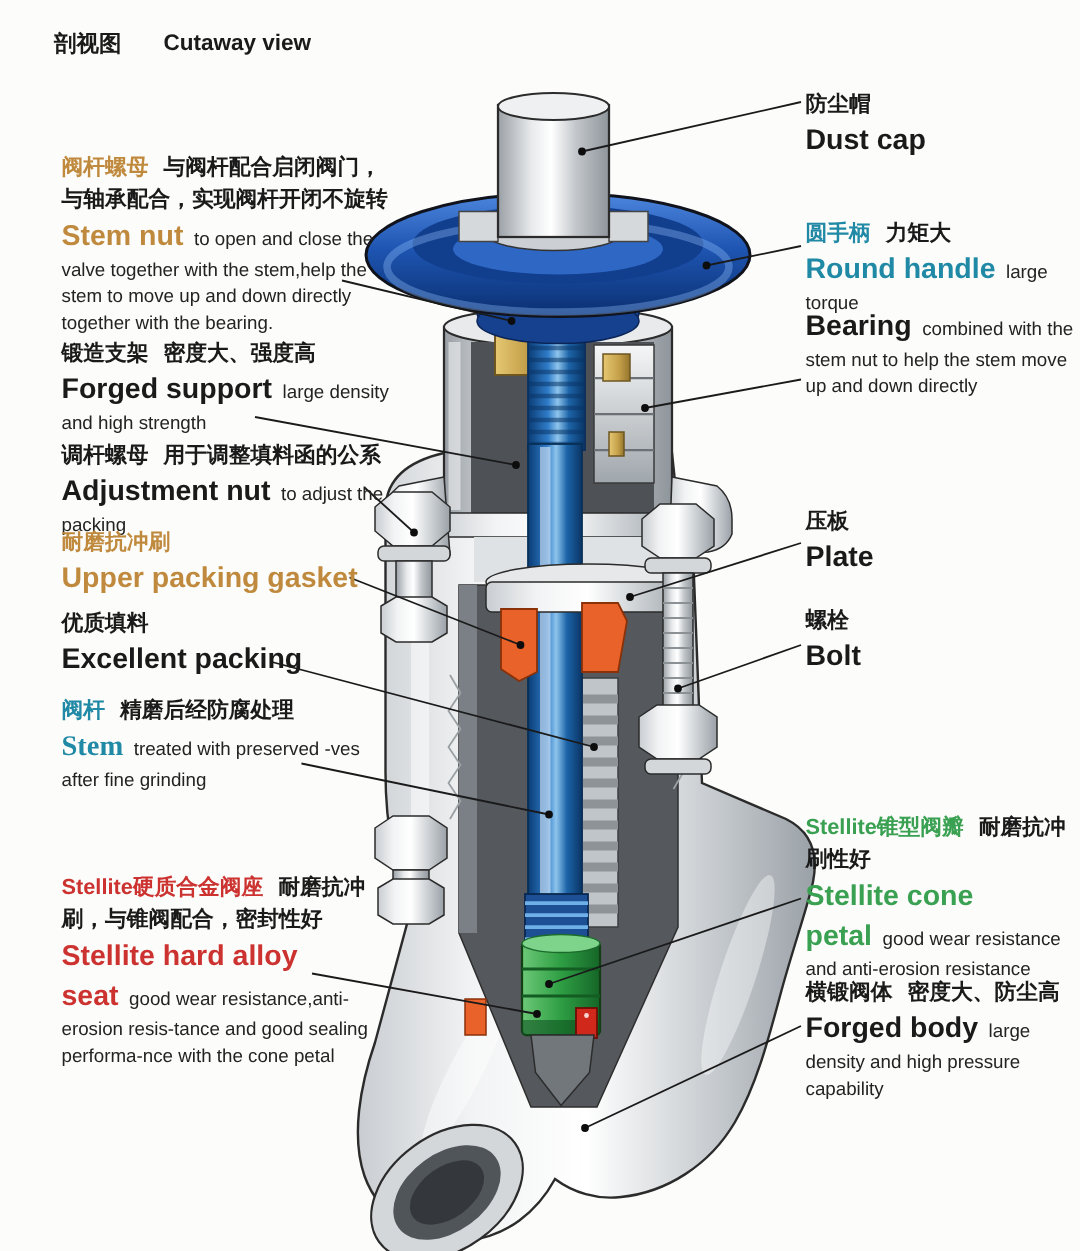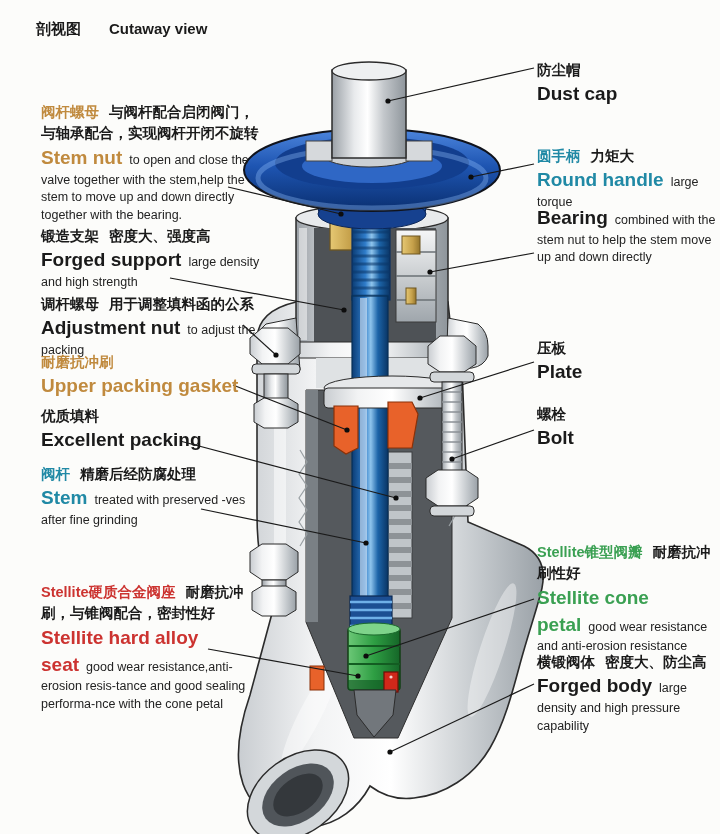--- a/index.html
+++ b/index.html
@@ -230,21 +230,21 @@
   <div class="label lcol" style="top:352px">
     <div class="cn"><span class="cn-title" style="color: rgb(192, 138, 62);">耐磨抗冲刷</span></div>
     <div class="en"><span class="en-title" style="color: rgb(192, 138, 62);">Upper packing gasket</span></div>
   </div>
   <div class="label lcol" style="top:406px">
     <div class="cn"><span class="cn-title" style="color: rgb(26, 26, 26);">优质填料</span></div>
     <div class="en"><span class="en-title" style="color: rgb(26, 26, 26);">Excellent packing</span></div>
   </div>
   <div class="label lcol" style="top:464px">
     <div class="cn"><span class="cn-title" style="color: rgb(32, 137, 165);">阀杆</span><span class="cn-desc">精磨后经防腐处理</span></div>
-    <div class="en"><span class="en-title" style="color: rgb(32, 137, 165);">Stem</span><span class="en-desc">treated with preserved -ves after fine grinding</span></div>
+    <div class="en"><span class="en-title" style="color: rgb(32, 137, 165); font-family: Liberation Serif, serif;">Stem</span><span class="en-desc">treated with preserved -ves after fine grinding</span></div>
   </div>
   <div class="label lcol" style="top:582px">
     <div class="cn"><span class="cn-title" style="color: rgb(204, 51, 48);">Stellite硬质合金阀座</span><span class="cn-desc">耐磨抗冲刷，与锥阀配合，密封性好</span></div>
     <div class="en"><span class="en-title" style="color: rgb(204, 51, 48); margin-top: 30px;">Stellite hard alloy seat</span><span class="en-desc">good wear resistance,anti-erosion resis-tance and good sealing performa-nce with the cone petal</span></div>
   </div>
 
   <div class="label rcol" style="top:60px">
     <div class="cn"><span class="cn-title" style="color: rgb(26, 26, 26);">防尘帽</span></div>
     <div class="en"><span class="en-title" style="color: rgb(26, 26, 26);">Dust cap</span></div>
   </div>

